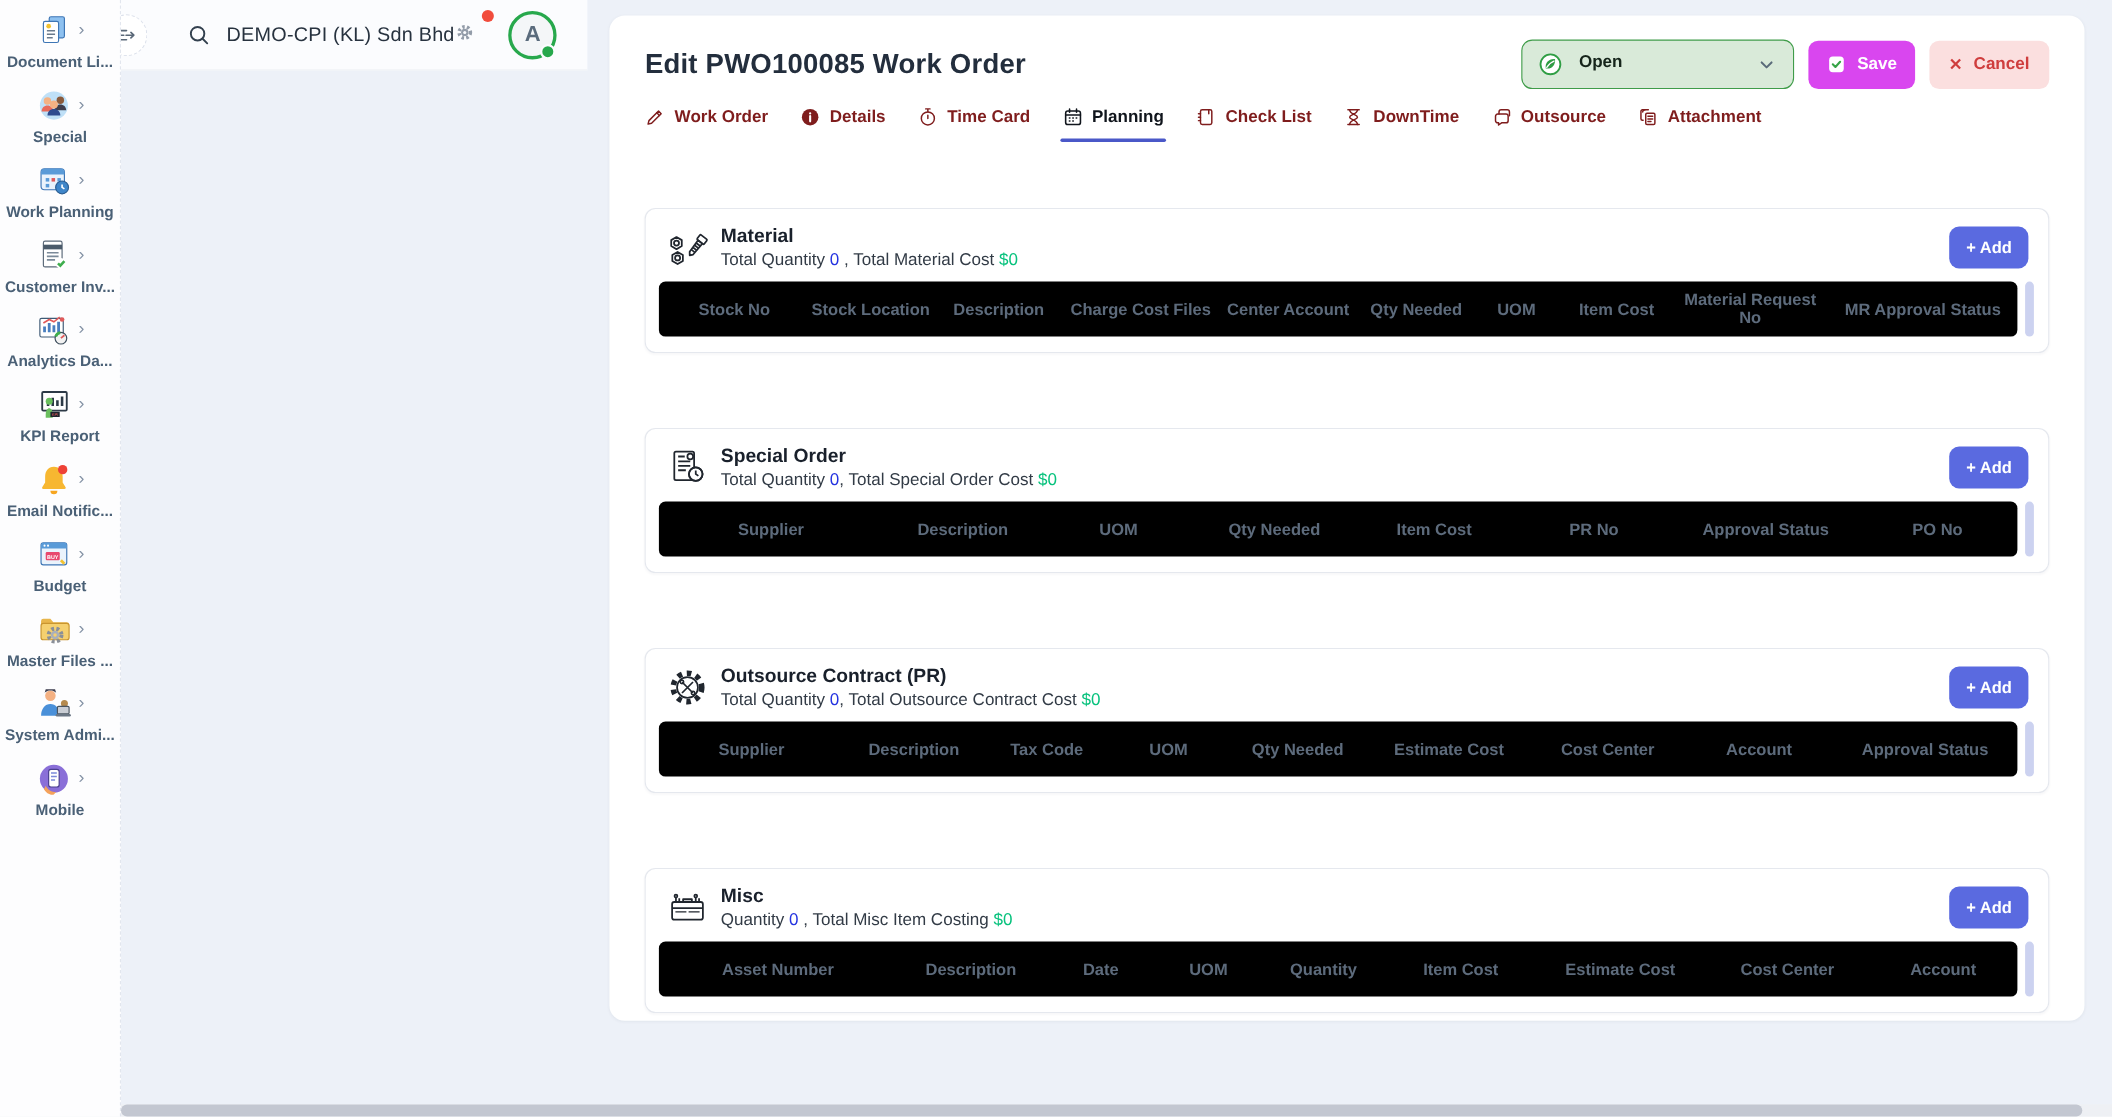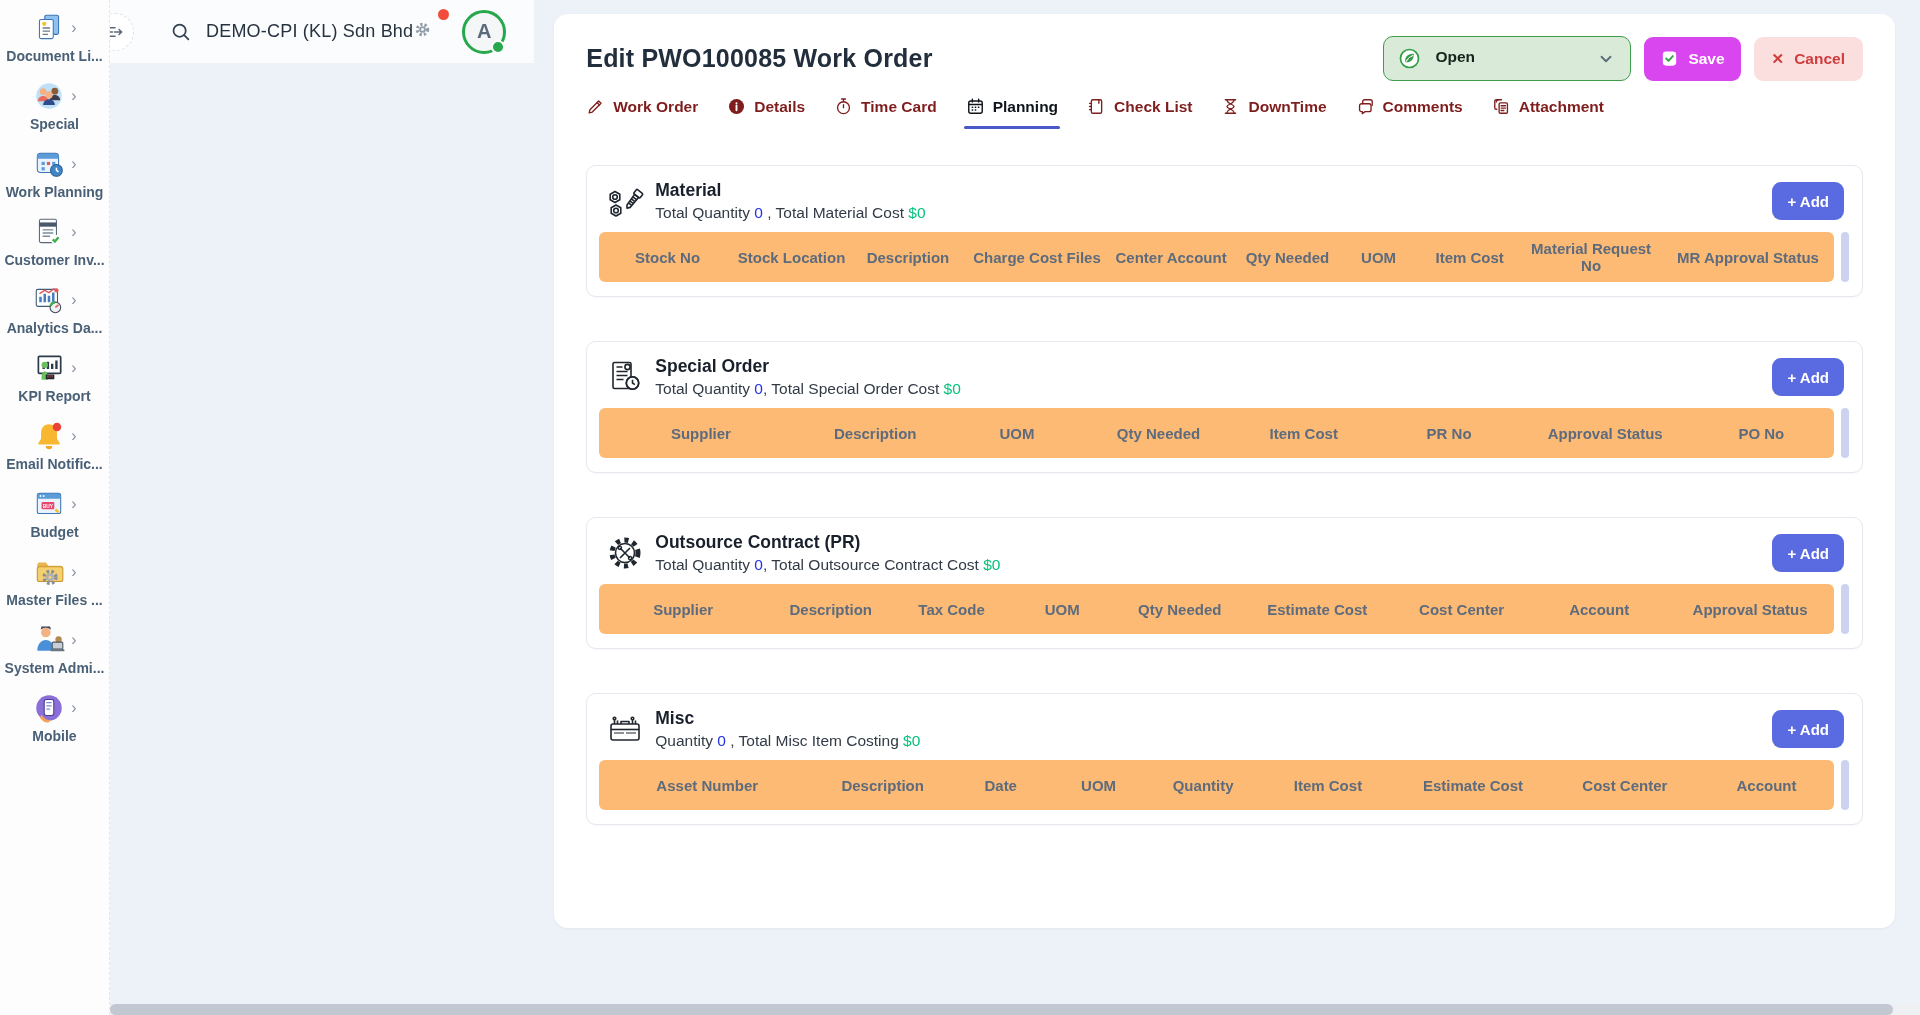--- a/index.html
+++ b/index.html
@@ -41,31 +41,31 @@
   .cancel-btn { background:#fbdfdf; color:#cf3d3d; border:none; border-radius:9px; padding:0 18px; height:44px; font-size:15.5px; font-weight:700; display:flex; gap:10px; align-items:center; cursor:pointer; font-family:inherit; }
   .cancel-x { font-size:15px; }
 
   .tabs { display:flex; gap:29px; margin-top:8px; }
   .tab { display:flex; align-items:center; gap:8px; font-size:15.5px; font-weight:600; color:#7f1d1d; position:relative; padding-bottom:13px; cursor:pointer; }
   .tab svg { width:19px; height:19px; }
   .tab.active { color:#10151c; font-weight:700; }
   .tab.active::after { content:""; position:absolute; left:-2px; right:-2px; bottom:0; height:3.5px; background:#4a58c8; border-radius:2px; }
 
   .sections { display:flex; flex-direction:column; gap:44px; margin-top:36px; }
-  .section { border:1px solid #e5e8ee; border-radius:10px; padding:10px 12px 14px; box-shadow:0 1px 2px rgba(25,35,60,.03); }
+  .section { border:1px solid #e5e8ee; border-radius:10px; padding:10px 12px 14px; box-shadow:0 1px 2px rgba(25,35,60,.03);margin-top:24px; }
   .section-head { display:flex; align-items:center; padding:4px 6px 10px; }
   .section-icon { margin-right:10px; }
   .section-icon svg { width:40px; height:40px; display:block; }
   .section-title { font-size:17.5px; font-weight:700; color:#19202b; }
   .section-summary { font-size:15.5px; color:#323b46; margin-top:3px; }
   .qty { color:#2433e0; }
   .cost { color:#07c27d; }
   .add-btn { margin-left:auto; background:#5a6ae0; color:#fff; font-weight:700; font-size:15px; border:none; border-radius:9px; padding:0 15px; height:38px; cursor:pointer; font-family:inherit; }
   .table-wrap { position:relative; padding-right:16px; }
-  .table-head { background:#fdba74; border-radius:6px; display:grid; height:50px; align-items:center; }
+  .table-head { background:#000000; border-radius:6px; display:grid; height:50px; align-items:center; }
   .th { text-align:center; font-size:15px; font-weight:600; color:#5d6b7c; }
   .vscroll { position:absolute; right:1px; top:0; height:50px; width:8px; background:#ccd2f0; border-radius:4px; cursor:pointer; }
 
   .cols-0 { grid-template-columns:1.35fr 1.1fr 1.2fr 1.35fr 1.3fr 1fr .8fr 1fr 1.4fr 1.7fr; }
   .cols-1 { grid-template-columns:1.4fr 1fr .95fr 1fr 1fr 1fr 1.15fr 1fr; }
   .cols-2 { grid-template-columns:1.25fr .95fr .85fr .8fr .95fr 1.1fr 1.05fr 1fr 1.25fr; }
   .cols-3 { grid-template-columns:1.6fr 1fr .75fr .7fr .85fr 1fr 1.15fr 1.1fr 1fr; }
 
   .hscroll { position:absolute; left:0; right:0; bottom:0; height:11px; background:#eef0f4; }
   .hscroll-thumb { height:100%; width:98.5%; background:#c3c7d1; border-radius:6px; cursor:pointer; }
@@ -358,21 +358,21 @@
                 <path d="M5.5 3.5h13M5.5 20.5h13"></path>
                 <path d="M7.5 3.5c0 5.5 9 5.5 9 8.5s-9 3-9 8.5M16.5 3.5c0 5.5-9 5.5-9 8.5s9 3 9 8.5"></path>
               </svg>
             <span>DownTime</span>
           </div>
           <div class="tab">
             <svg viewBox="0 0 24 24" fill="none" stroke="currentColor" stroke-width="1.7" stroke-linecap="round" stroke-linejoin="round">
                 <path d="M7 8.5h9.5a2.5 2.5 0 012.5 2.5v5a2.5 2.5 0 01-2.5 2.5h-5L8 21v-2.5H7A2.5 2.5 0 014.5 16v-5A2.5 2.5 0 017 8.5z"></path>
                 <path d="M8.5 8.5V6A2.5 2.5 0 0111 3.5h7A2.5 2.5 0 0120.5 6v4.5"></path>
               </svg>
-            <span>Comments</span>
+            <span>Outsource</span>
           </div>
           <div class="tab">
             <svg viewBox="0 0 24 24" fill="none" stroke="currentColor" stroke-width="1.7" stroke-linecap="round" stroke-linejoin="round">
                 <rect x="9" y="7.5" width="10.5" height="13" rx="1.5"></rect>
                 <path d="M11.5 11h5.5M11.5 14h5.5M11.5 17h3.5"></path>
                 <path d="M6 15.5H5.2A1.7 1.7 0 013.5 13.8V5.2A1.7 1.7 0 015.2 3.5H12"></path>
                 <path d="M5.5 6.2c0-1.8 1.3-2.7 2.7-2.7"></path>
               </svg>
             <span>Attachment</span>
           </div>

